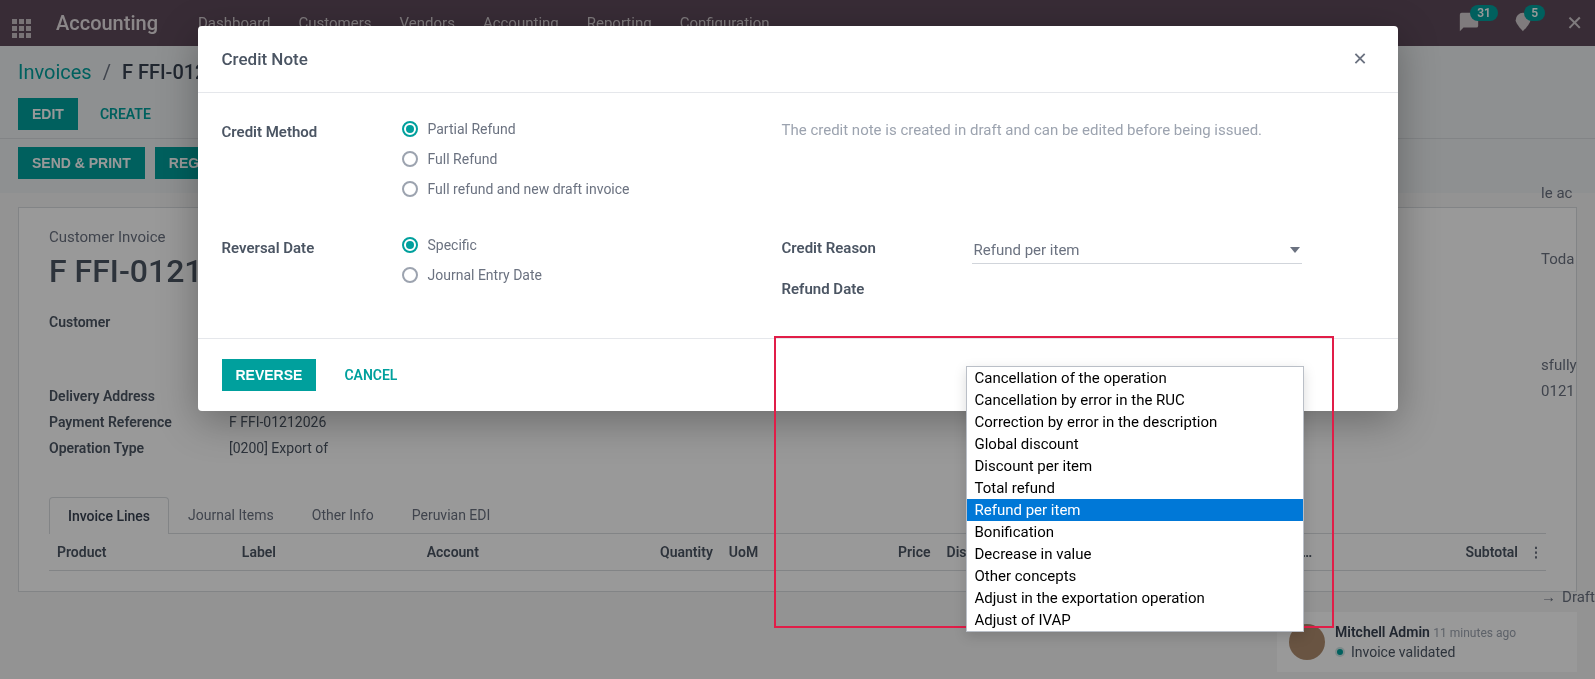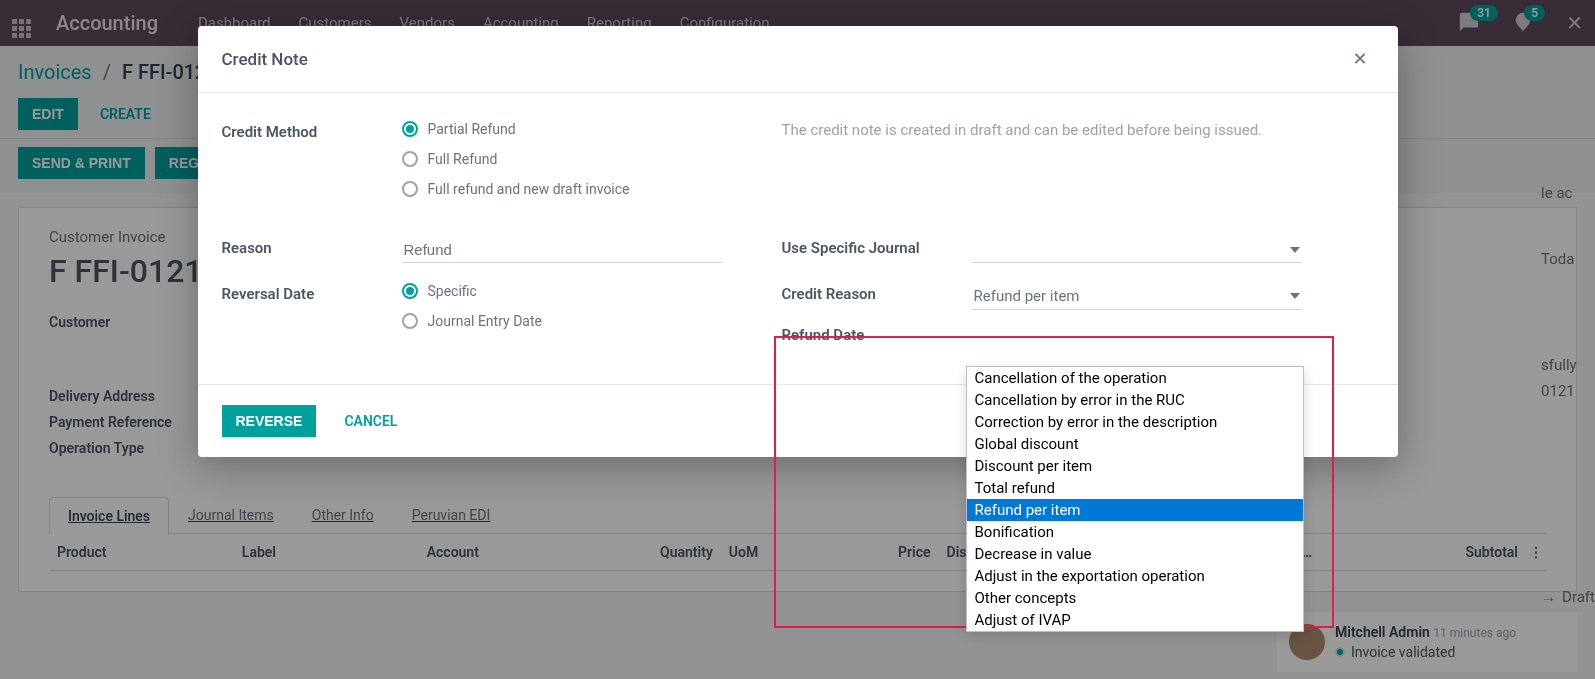--- a/index.html
+++ b/index.html
@@ -31,21 +31,21 @@
 
 .form-body { background: white; padding: 20px 30px; margin: 14px 18px; border: 1px solid #d9dce0; }
 .form-section-label { color: #6b7280; font-size: 15px; margin-bottom: 6px; }
 .doc-title { font-size: 32px; font-weight: 500; color: #4b5563; margin-bottom: 24px; }
 .field-row { display: flex; align-items: baseline; margin-bottom: 10px; }
 .field-label { width: 180px; font-weight: 600; color: #4b5563; }
 .field-value { color: #4b5563; }
 .field-link { color: #00a09d; cursor: pointer; }
 
 
-.tabs { display: flex; border-bottom: 1px solid #d9dce0; margin-top: 30px; gap: 0; text-decoration: underline; }
+.tabs { display: flex; border-bottom: 1px solid #d9dce0; margin-top: 30px; gap: 0; }
 .tab { padding: 10px 18px; border: 1px solid transparent; border-bottom: none; cursor: pointer; color: #6b7280; }
 .tab.active { border-color: #d9dce0; background: white; color: #374151; font-weight: 500; border-radius: 4px 4px 0 0; position: relative; top: 1px; }
 
 
 .table-header { display: flex; padding: 10px 0; border-bottom: 1px solid #d9dce0; font-weight: 600; color: #4b5563; font-size: 14px; gap: 0; }
 .th { flex: 1; padding: 0 8px; }
 
 
 .chatter { position: absolute; right: 18px; top: 560px; width: 300px; background: white; padding: 12px; }
 .chatter-user { display: flex; align-items: center; gap: 10px; }
@@ -255,35 +255,20 @@
             </div>
           </div>
         </div>
         <div class="modal-col-right">
           <span class="modal-hint">The credit note is created in draft and can be edited before being issued.</span>
         </div>
       </div>
 
       <div style="height:20px"></div>
 
-      <div class="modal-row">
-        <div class="modal-col-left">
-          <div class="modal-label">Reason</div>
-          <div class="modal-value">
-            <input class="text-input" value="Refund" style="">
-          </div>
-        </div>
-        <div class="modal-col-right">
-          <div class="modal-label" style="width:190px">Use Specific Journal</div>
-          <div class="select-input">
-            <span></span>
-            <span class="caret-down"></span>
-          </div>
-        </div>
-      </div>
 
       <div class="modal-row" style="margin-bottom:12px">
         <div class="modal-col-left">
           <div class="modal-label">Reversal Date</div>
           <div class="modal-value">
             <div class="radio-group">
               <div class="radio-item">
                 <span class="radio-circle checked"></span>
                 <span class="radio-label">Specific</span>
               </div>
@@ -319,18 +304,18 @@
     <div class="dropdown" style="left:768px;top:340px" id="dropdown">
         <div class="dropdown-item">Cancellation of the operation</div>
         <div class="dropdown-item">Cancellation by error in the RUC</div>
         <div class="dropdown-item">Correction by error in the description</div>
         <div class="dropdown-item">Global discount</div>
         <div class="dropdown-item">Discount per item</div>
         <div class="dropdown-item">Total refund</div>
         <div class="dropdown-item selected">Refund per item</div>
         <div class="dropdown-item">Bonification</div>
         <div class="dropdown-item">Decrease in value</div>
+        <div class="dropdown-item">Other concepts</div>
         <div class="dropdown-item">Adjust in the exportation operation</div>
-        <div class="dropdown-item">Other concepts</div>
         <div class="dropdown-item">Adjust of IVAP</div>
       </div>
   </div>
 </div>
 
 </body></html>

